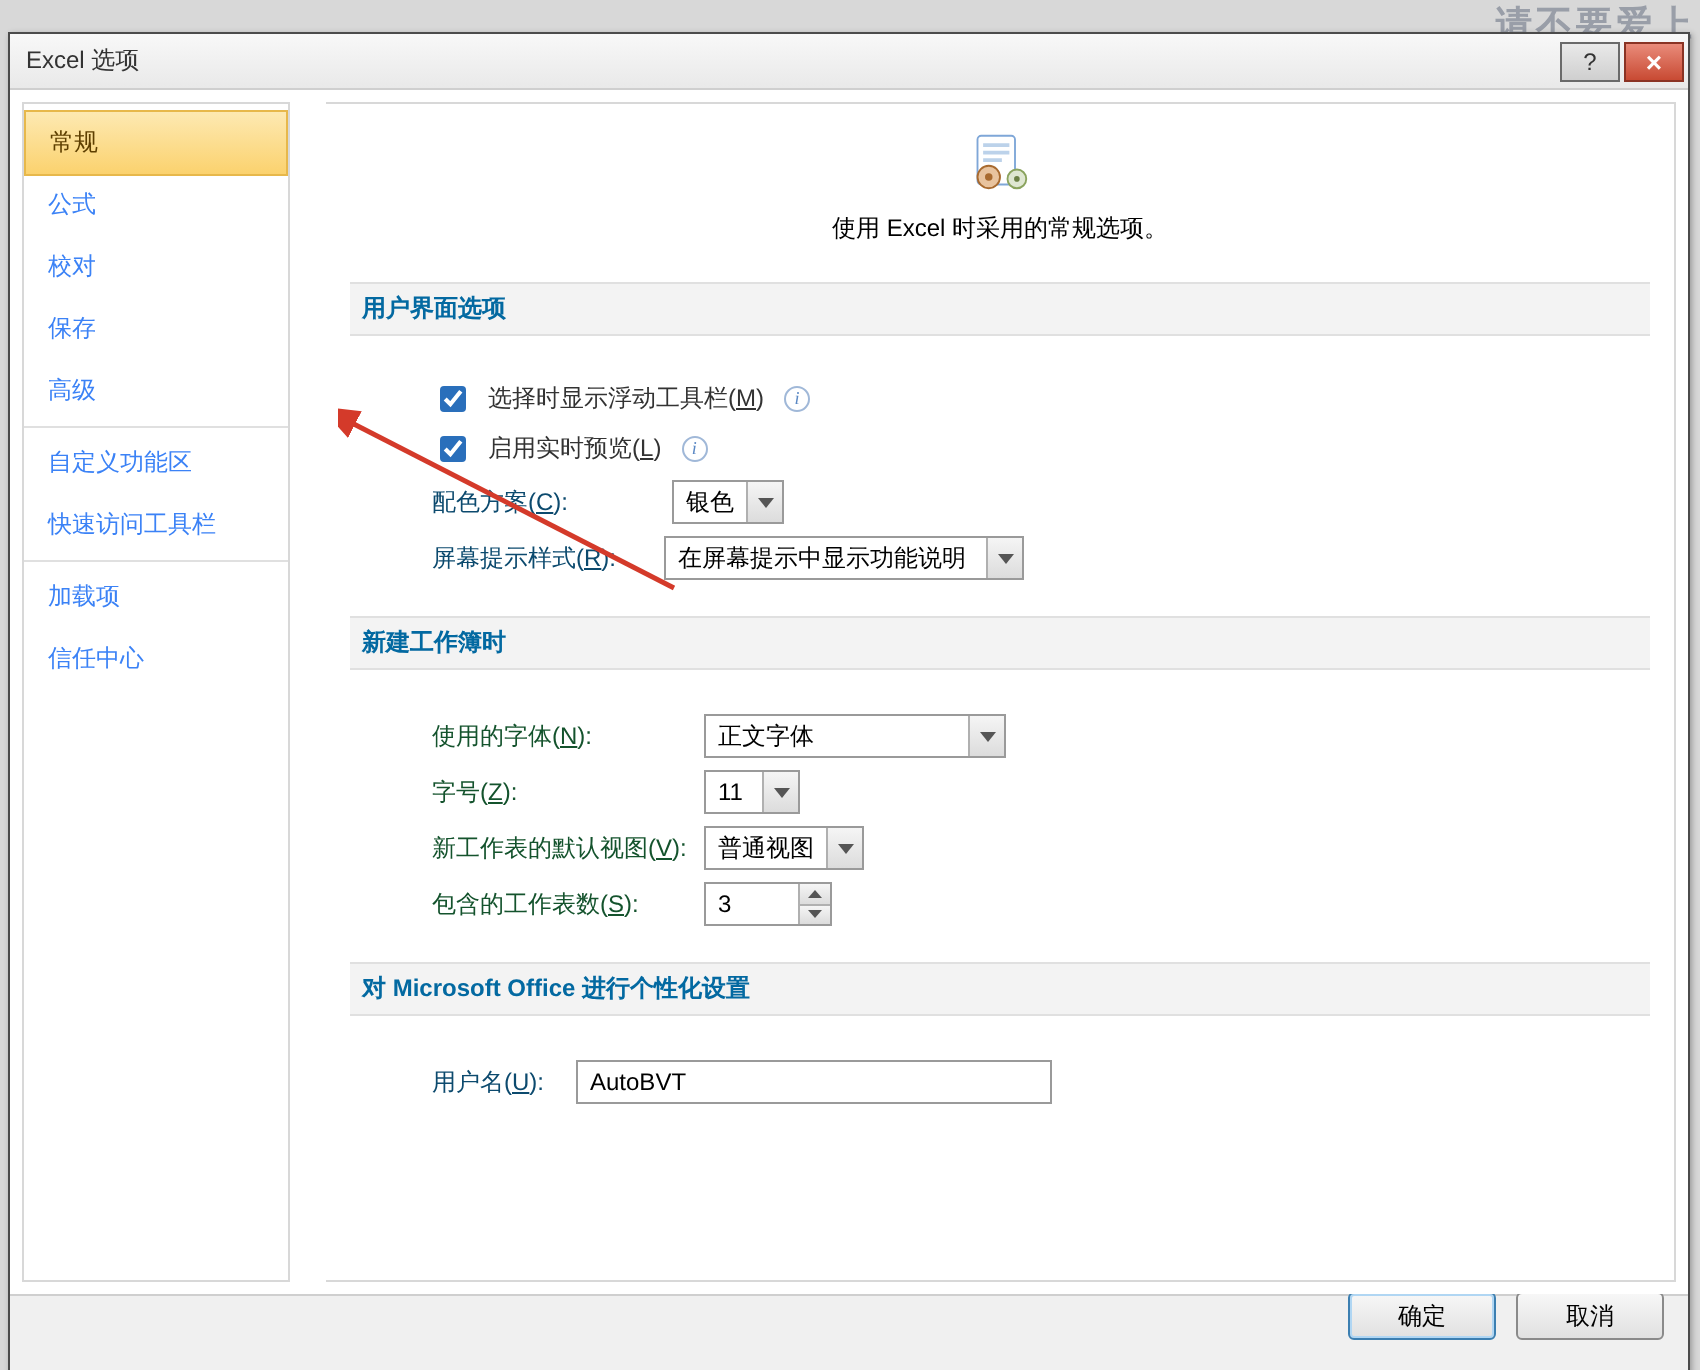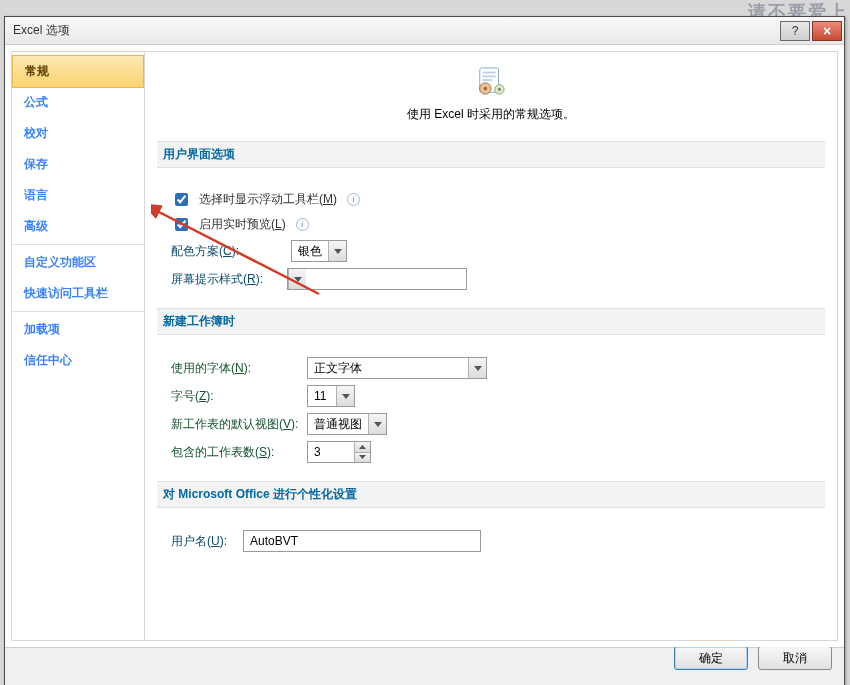--- a/index.html
+++ b/index.html
@@ -76,23 +76,22 @@
     display: flex;
     background: #ffffff;
     min-height: 0;
     position: relative;
   }
   .sidebar {
     width: 134px;
     border-right: 1px solid #d8d8d8;
     background: #ffffff;
     padding: 4px 0;
-    margin: 6px 0 6px 6px;
+    margin: 6px 18px 6px 6px;
     border: 1px solid #d8d8d8;
-    font-weight: bold;
   }
   .side-item {
     padding: 7px 12px;
     color: #3b82f6;
     cursor: default;
   }
   .side-item.selected {
     background: linear-gradient(#fde9b2, #fbd26e);
     border: 1px solid #e7b84b;
     margin: -1px 0;
@@ -130,20 +129,21 @@
     background: #f3f3f3;
     border-top: 1px solid #e0e0e0;
     border-bottom: 1px solid #e0e0e0;
     padding: 4px 6px;
     font-weight: bold;
     color: #0369a1;
     margin: 8px -6px;
   }
   .field-group {
     padding: 8px 0 4px 8px;
+    margin-left: 27px;
   }
   .row {
     display: flex;
     align-items: center;
     margin: 6px 0;
     gap: 8px;
   }
   .row label.text-label {
     min-width: 128px;
     color: #14532d;
@@ -273,21 +273,20 @@
   </div>
 
   <div class="body">
     <div class="content-area">
 
       <div class="sidebar">
         <div class="side-item selected">常规</div>
         <div class="side-item">公式</div>
         <div class="side-item">校对</div>
         <div class="side-item">保存</div>
-        <div class="side-item">语言</div>
         <div class="side-item">高级</div>
         <div class="side-sep"></div>
         <div class="side-item">自定义功能区</div>
         <div class="side-item">快速访问工具栏</div>
         <div class="side-sep"></div>
         <div class="side-item">加载项</div>
         <div class="side-item">信任中心</div>
       </div>
 
       <div class="main">
@@ -339,34 +338,35 @@
                   <svg viewBox="0 0 8 8">
                     <path d="M0 2 L8 2 L4 7 Z" fill="#555"></path>
                   </svg>
                 </span>
             </div>
           </div>
           <div class="row">
             <label class="short-label" style="min-width:92px"><span>屏幕提示样式(</span><span class="underline-hotkey">R</span><span>):</span></label>
             <div style="width:8px"></div>
             <div class="select" style="width:180px">
+              <span class="sel-text" style="flex:1">在屏幕提示中显示功能说明</span>
               <span class="sel-btn">
                   <svg viewBox="0 0 8 8">
                     <path d="M0 2 L8 2 L4 7 Z" fill="#555"></path>
                   </svg>
                 </span>
             </div>
           </div>
         </div>
 
         <div class="section-title">新建工作簿时</div>
         <div class="field-group">
           <div class="row">
             <label class="text-label"><span>使用的字体(</span><span class="underline-hotkey">N</span><span>):</span></label>
-            <div class="select" style="width:180px">
+            <div class="select" style="width:151px">
               <span class="sel-text" style="flex:1">正文字体</span>
               <span class="sel-btn">
                   <svg viewBox="0 0 8 8">
                     <path d="M0 2 L8 2 L4 7 Z" fill="#555"></path>
                   </svg>
                 </span>
             </div>
           </div>
           <div class="row">
             <label class="text-label"><span>字号(</span><span class="underline-hotkey">Z</span><span>):</span></label>

